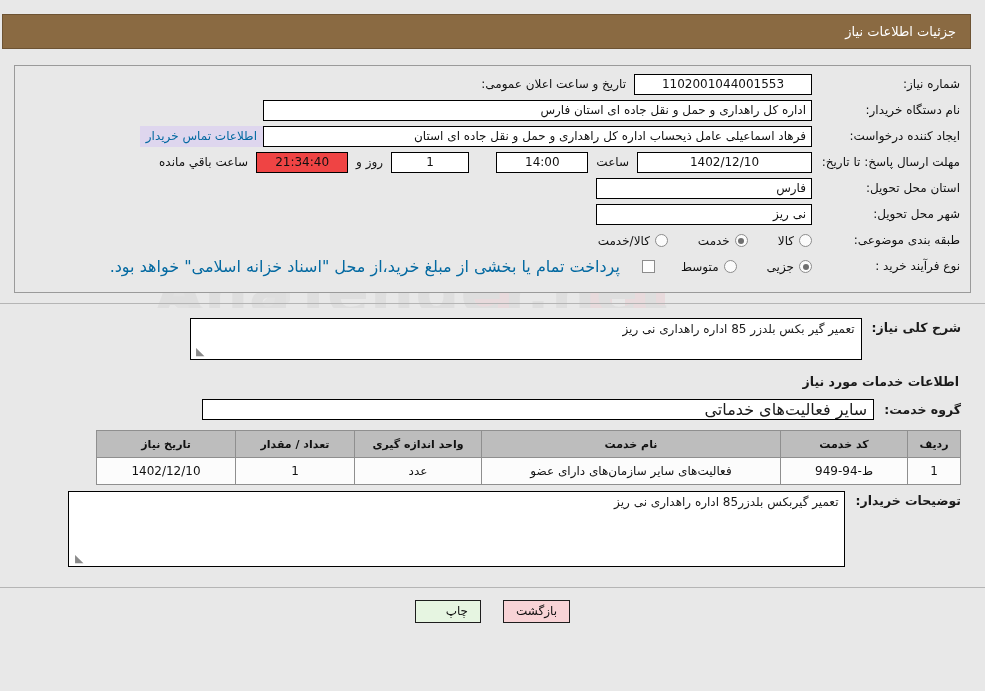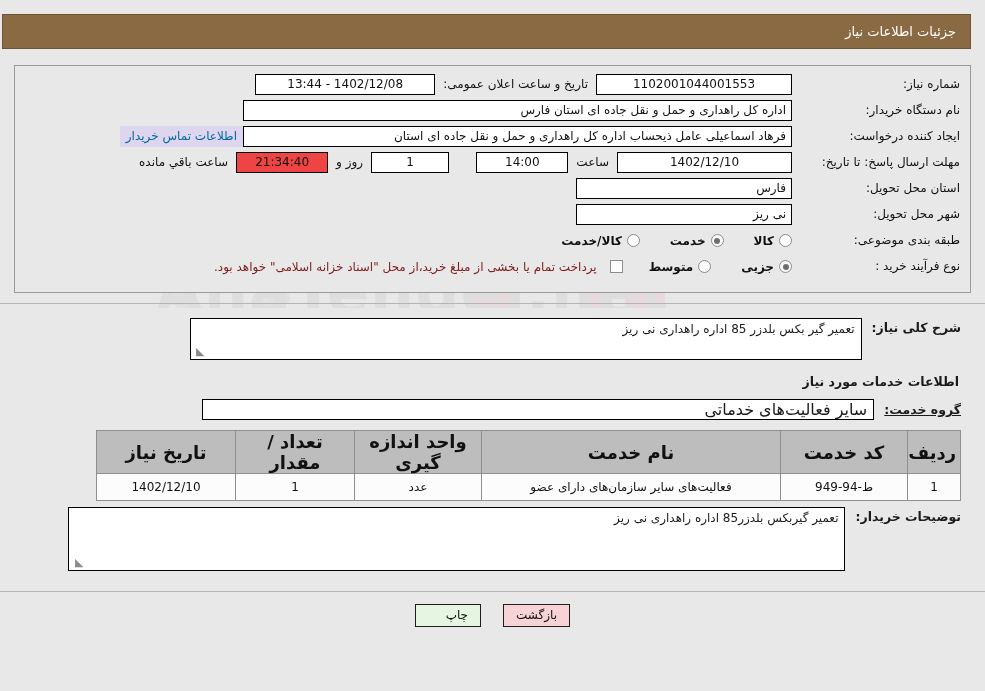--- a/index.html
+++ b/index.html
@@ -115,39 +115,39 @@
   }
   .lbl {
     flex: 0 0 auto;
     text-align: right;
     padding-left: 8px;
     font-size: 12px;
     color: #111;
     white-space: pre-line;
     line-height: 1.25;
   }
-  .lbl.w-col { width: 140px; margin-left: 20px; }
+  .lbl.w-col { width: 140px; }
   .lbl.w-mid { width: auto; padding: 0 8px; }
 
   .fld {
     background: #ffffff;
     border: 1px solid #000000;
     height: 21px;
     line-height: 19px;
     box-sizing: border-box;
     padding: 0 5px;
     font-size: 12px;
     color: #111;
     text-align: right;
     overflow: hidden;
     white-space: nowrap;
   }
   .fld.center { text-align: center; }
   .fld.timer { background: #ef4444; text-align: center; }
-  .fld.w-num   { width: 196px; }
+  .fld.w-num   { width: 178px; }
   .fld.w-org   { width: 549px; }
   .fld.w-date  { width: 175px; }
   .fld.w-time  { width: 92px; }
   .fld.w-days  { width: 78px; }
   .fld.w-clock { width: 92px; }
   .fld.w-ann   { width: 180px; }
   .fld.w-prov  { width: 216px; }
 
   .link-chip {
     background: #ded6ee;
@@ -176,30 +176,30 @@
     flex: 0 0 auto;
   }
   .radio.on::after {
     content: "";
     position: absolute;
     left: 2.5px; top: 2.5px;
     width: 6px; height: 6px;
     border-radius: 50%;
     background: #6f6f6f;
   }
-  .radio-label { font-size: 12px; color: #111; font-weight: bold; }
+  .radio-label { font-size: 12px; color: #111; }
 
   .chk {
     width: 13px; height: 13px;
     border: 1px solid #8c8c8c;
     background: #fdfdfd;
     box-sizing: border-box;
     flex: 0 0 auto;
   }
-  .note-text { font-size: 12px; color: #7f1d1d; padding-right: 13px; }
+  .note-text { font-size: 16px; color: #0369a1; padding-right: 22px; }
 
   
   .ta-row { display: flex; align-items: flex-start; margin-top: 6px; }
   .ta-label {
     font-weight: bold;
     font-size: 12.5px;
     padding-left: 10px;
     padding-top: 2px;
     white-space: nowrap;
   }
@@ -207,42 +207,42 @@
     background: #ffffff;
     border: 1px solid #000000;
     box-sizing: border-box;
     padding: 3px 6px;
     font-size: 12px;
     text-align: right;
     position: relative;
     overflow: hidden;
   }
   .ta.short { width: 672px; height: 42px; }
-  .ta.tall  { width: 777px; height: 64px; }
+  .ta.tall  { width: 777px; height: 76px; }
   .ta .grip {
     position: absolute;
     left: 2px; bottom: 1px;
     width: 12px; height: 12px;
     color: #8a8a8a;
     font-size: 11px;
     line-height: 12px;
     direction: ltr;
     transform: rotate(0deg);
   }
 
   .section-head {
     font-weight: bold;
     font-size: 12.5px;
     margin: 14px 0 10px 0;
     text-align: right;
     padding-right: 2px;
   }
 
   .sg-row { display: flex; align-items: center; margin-bottom: 10px; }
-  .sg-label { font-weight: bold; font-size: 12.5px; padding-left: 10px; white-space: nowrap; text-decoration: underline; }
+  .sg-label { font-weight: bold; font-size: 12.5px; padding-left: 10px; white-space: nowrap; }
   .sg-field {
     background: #ffffff;
     border: 1px solid #000000;
     width: 672px;
     height: 21px;
     line-height: 19px;
     box-sizing: border-box;
     padding: 0 6px;
     font-size: 16px;
     text-align: right;
@@ -254,21 +254,21 @@
     width: 810px;
     margin: 4px 0 0 0;
     table-layout: fixed;
     font-size: 12px;
   }
   table.data th {
     background: #bdbdbd;
     border: 1px solid #8f8f8f;
     height: 26px;
     font-weight: bold;
-    font-size: 18px;
+    font-size: 11px;
     color: #111;
     text-align: center;
     padding: 0 4px;
   }
   table.data td {
     background: #fcfcfc;
     border: 1px solid #8f8f8f;
     height: 26px;
     text-align: center;
     padding: 0 4px;
@@ -324,21 +324,20 @@
   <div class="title-bar">
     <span>جزئیات اطلاعات نیاز</span>
   </div>
 
   <div class="panel">
 
     <div class="row">
       <div class="lbl w-col">شماره نیاز:</div>
       <div class="fld center w-num">1102001044001553</div>
       <div class="lbl w-mid">تاریخ و ساعت اعلان عمومی:</div>
-      <div class="fld center w-ann">1402/12/08 - 13:44</div>
     </div>
 
     <div class="row">
       <div class="lbl w-col">نام دستگاه خریدار:</div>
       <div class="fld w-org">اداره کل راهداری و حمل و نقل جاده ای استان فارس</div>
     </div>
 
     <div class="row">
       <div class="lbl w-col">ایجاد کننده درخواست:</div>
       <div class="fld w-org">فرهاد اسماعیلی عامل ذیحساب اداره کل راهداری و حمل و نقل جاده ای استان</div>

